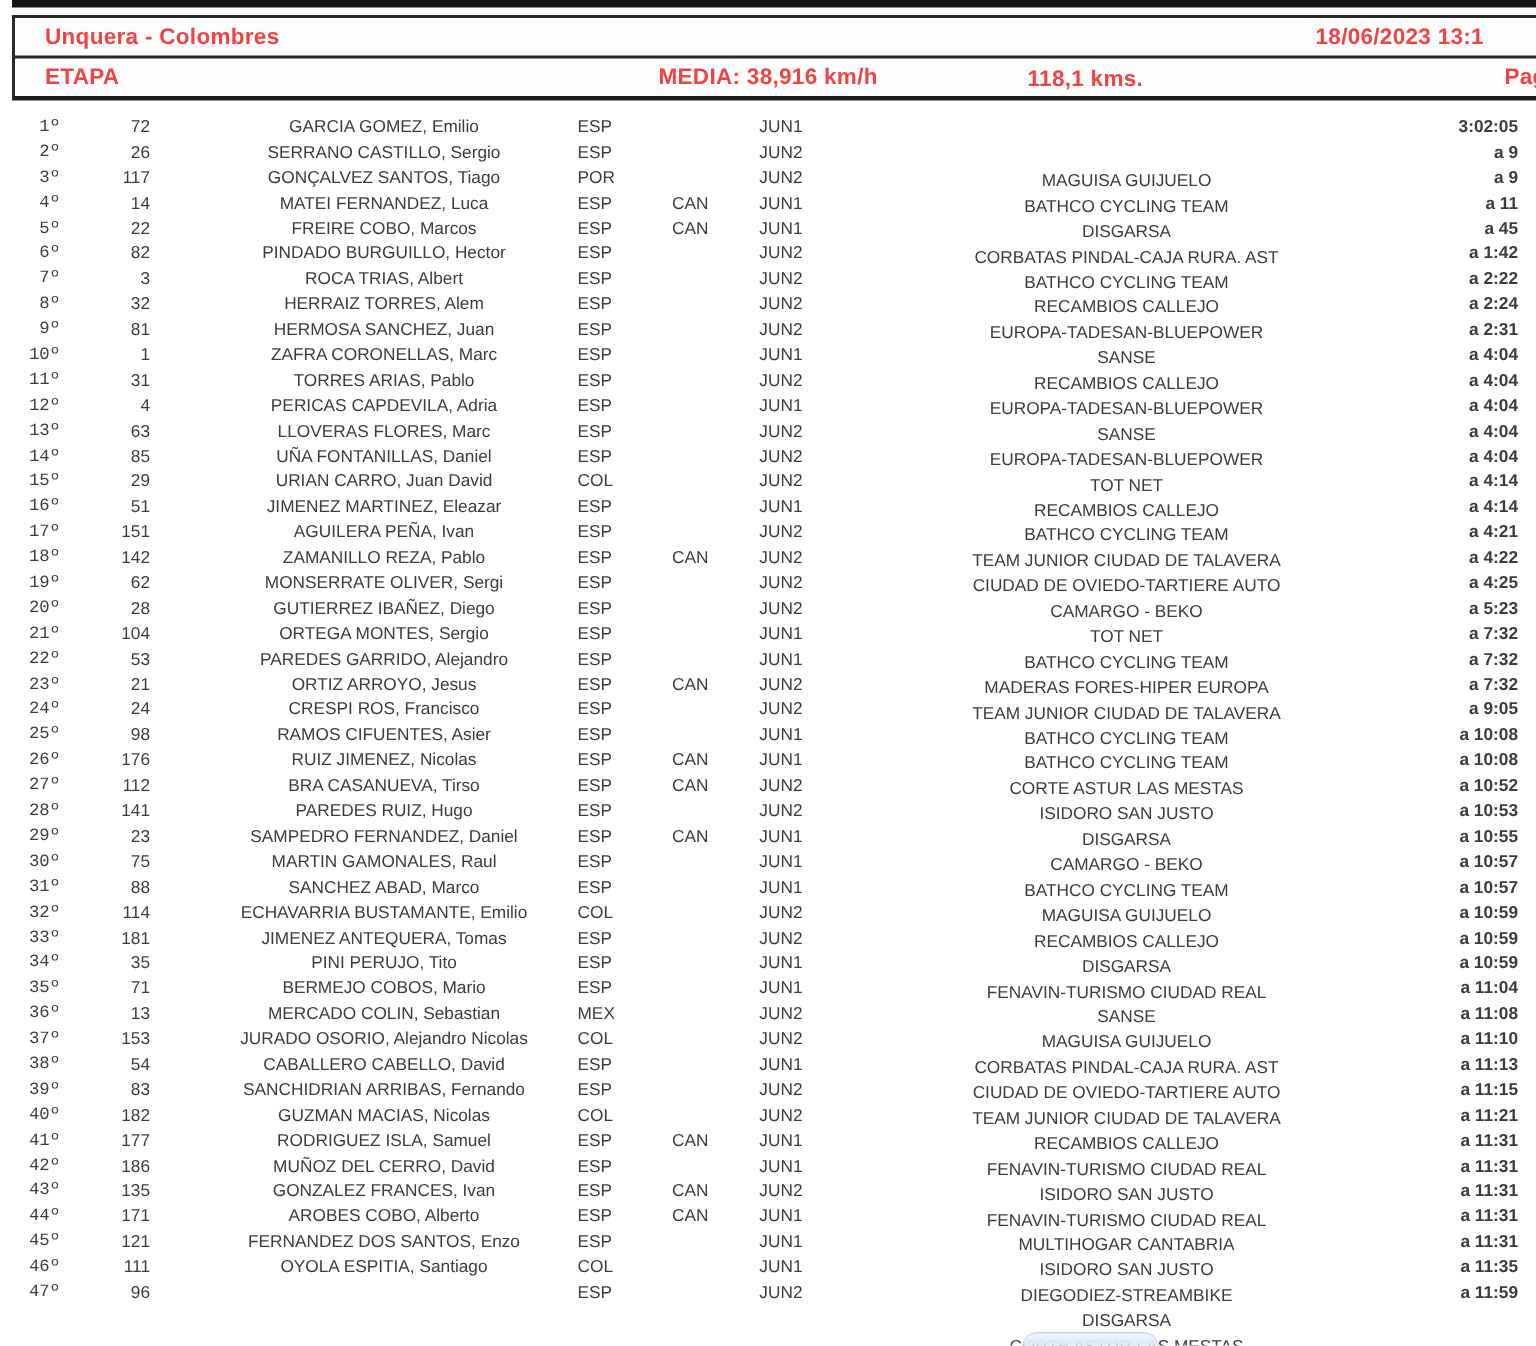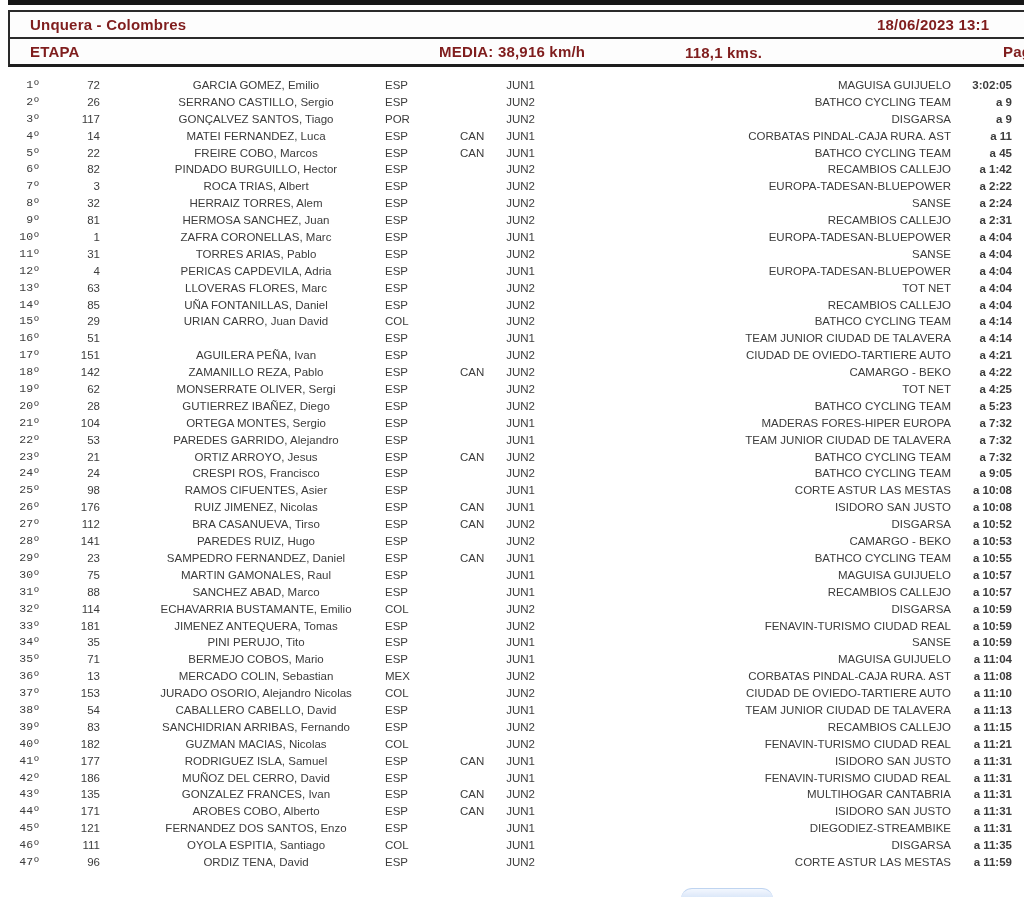--- a/index.html
+++ b/index.html
@@ -23,21 +23,21 @@
     border-right:none;
     border-bottom:3px solid #1d1d1d;
     background:#fdfdfd;
   }
   .header-row{
     position:relative;height:25px;
   }
   .header-row.first{border-bottom:2px solid #2a2a2a;}
   .header-row .h-text{
     position:absolute;top:0;height:25px;line-height:25px;
-    font-weight:bold;font-size:15px;color:#7f1d1d;
+    font-weight:bold;font-size:15px;color:#ef4444;
     white-space:nowrap;letter-spacing:.2px;
   }
   .h-route{left:20px;}
   .h-distance{left:675px;margin-top:28px;}
   .h-datetime{left:867px;}
   .h-etapa{left:20px;}
   .h-media{left:429px;text-align:right;}
   .h-page{left:993px;}
 
   
@@ -47,23 +47,23 @@
   .row{
     position:relative;height:16.9px;
     font-size:11.5px;line-height:16.9px;
     white-space:nowrap;
   }
   .row .c{position:absolute;top:0;display:block;color:#3c3c3c;}
   .c.pos    {left:4px;   width:36px;  text-align:right;font-family:Liberation Mono, monospace;}
   .c.bib    {left:46px;  width:54px;  text-align:right;}
   .c.name   {left:116px; width:280px; text-align:center; overflow:hidden;}
   .c.country{left:385px; width:42px;  text-align:left;}
-  .c.can    {left:448px; width:40px;  text-align:left;margin-left:12px;}
+  .c.can    {left:448px; width:40px;  text-align:left;}
   .c.cat    {left:489px; width:46px;  text-align:right;}
-  .c.team   {left:551px; width:400px; text-align:right; overflow:hidden;}
+  .c.team   {left:551px; width:400px; text-align:center; overflow:hidden;margin-top:36px;}
   .c.time   {left:856px; width:156px; text-align:right;font-weight:bold;}
 
   
   .partial-button{
     position:absolute;left:681px;top:888px;width:92px;height:22px;
     border-radius:11px;
     background:linear-gradient(to bottom,#f2f7fe 0%,#cfdff7 55%,#6e9ae4 100%);
     border-top:1px solid #bcd2f0;
     opacity:.95;
   }
@@ -248,20 +248,21 @@
     <span class="c country">COL</span>
     <span class="c can"></span>
     <span class="c cat">JUN2</span>
     <span class="c team">BATHCO CYCLING TEAM</span>
     <span class="c time">a 4:14</span>
   </div>
 
   <div class="row">
     <span class="c pos">16º</span>
     <span class="c bib">51</span>
+    <span class="c name">JIMENEZ MARTINEZ, Eleazar</span>
     <span class="c country">ESP</span>
     <span class="c can"></span>
     <span class="c cat">JUN1</span>
     <span class="c team">TEAM JUNIOR CIUDAD DE TALAVERA</span>
     <span class="c time">a 4:14</span>
   </div>
 
   <div class="row">
     <span class="c pos">17º</span>
     <span class="c bib">151</span>
@@ -588,21 +589,20 @@
     <span class="c country">COL</span>
     <span class="c can"></span>
     <span class="c cat">JUN1</span>
     <span class="c team">DISGARSA</span>
     <span class="c time">a 11:35</span>
   </div>
 
   <div class="row">
     <span class="c pos">47º</span>
     <span class="c bib">96</span>
-    <span class="c name">ORDIZ TENA, David</span>
     <span class="c country">ESP</span>
     <span class="c can"></span>
     <span class="c cat">JUN2</span>
     <span class="c team">CORTE ASTUR LAS MESTAS</span>
     <span class="c time">a 11:59</span>
   </div>
 </div>
 
 <div class="partial-button"></div>
 

